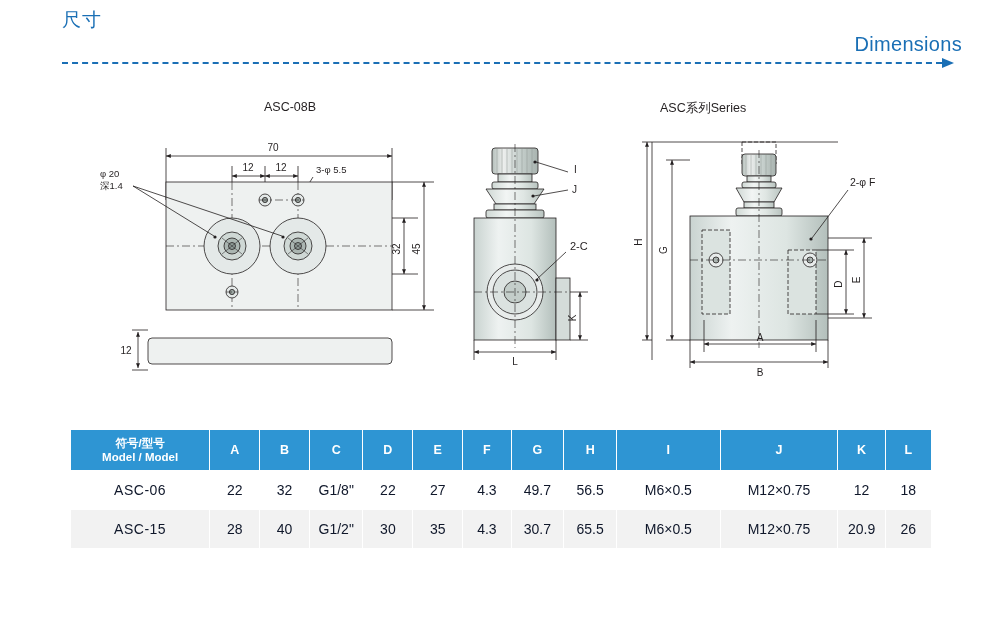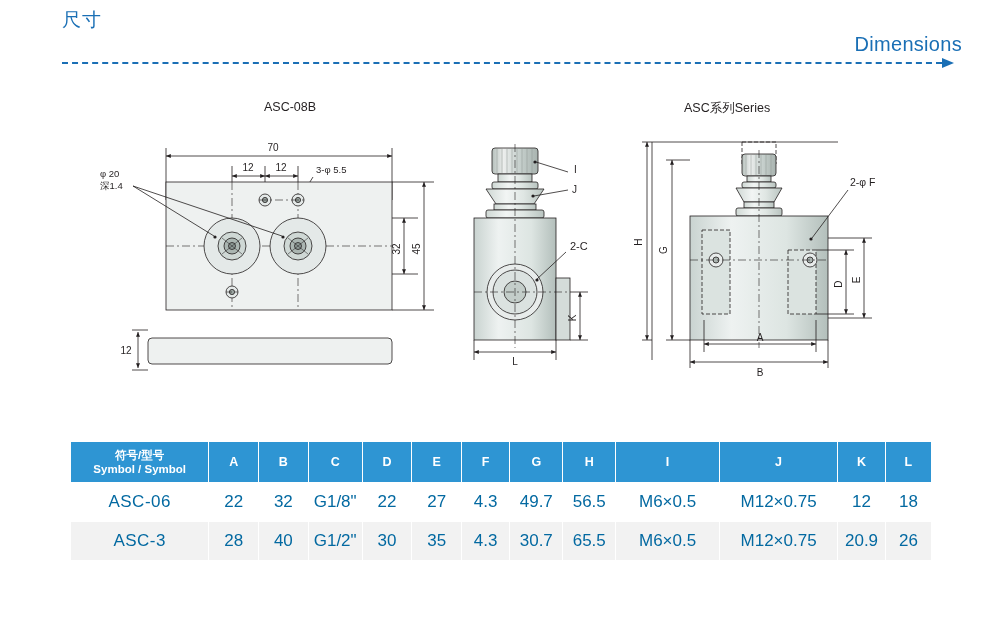--- a/index.html
+++ b/index.html
@@ -62,36 +62,36 @@
 
   
   .caption {
     position: absolute;
     font-size: 12.5px;
     color: #231f20;
     white-space: nowrap;
     margin-left: 28px;
   }
   #cap-left  { left: 236px; top: 100px; }
-  #cap-right { left: 656px; top: 100px; }
+  #cap-right { left: 632px; top: 100px; }
 
   
   .drawings {
     position: absolute;
     left: 0;
     top: 120px;
     width: 1000px;
     height: 285px;
   }
 
   
   .table-wrap {
     position: absolute;
     left: 70px;
-    top: 441px;
+    top: 429px;
     width: 862px;
   }
   table.spec {
     border-collapse: collapse;
     width: 862px;
     font-size: 12px;
   }
   table.spec thead th {
     background: #2e95d3;
     color: #ffffff;
@@ -106,22 +106,22 @@
   table.spec thead th.sym {
     font-size: 11.5px;
     padding: 0 4px;
     line-height: 14px;
   }
   table.spec tbody td {
     border: 1px solid #ffffff;
     height: 36px;
     text-align: center;
     vertical-align: middle;
-    color: #0369a1;
-    font-size: 17px;
+    color: #0f172a;
+    font-size: 14px;
   }
   table.spec tbody tr.odd td  { background: #ffffff; }
   table.spec tbody tr.even td { background: #f2f2f2; }
   table.spec tbody tr td:first-child { letter-spacing: 0.5px; }
 </style>
 </head>
 <body>
 
 <div class="page">
 
@@ -348,21 +348,21 @@
       <text x="760" y="256" text-anchor="middle" stroke="none" fill="#231f20">B</text>
     </g>
   </svg>
 
   <div class="table-wrap">
     <table class="spec">
       <thead>
         <tr>
           <th class="sym" style="width:140px">
             <div>符号/型号</div>
-            <div>Symbol / Symbol</div>
+            <div>Model / Model</div>
           </th>
           <th style="width:50px">A</th>
           <th style="width:50px">B</th>
           <th style="width:52px">C</th>
           <th style="width:50px">D</th>
           <th style="width:50px">E</th>
           <th style="width:48px">F</th>
           <th style="width:52px">G</th>
           <th style="width:52px">H</th>
           <th style="width:106px">I</th>
@@ -381,21 +381,21 @@
           <td>27</td>
           <td>4.3</td>
           <td>49.7</td>
           <td>56.5</td>
           <td>M6×0.5</td>
           <td>M12×0.75</td>
           <td>12</td>
           <td>18</td>
         </tr>
         <tr class="even">
-          <td>ASC-3</td>
+          <td>ASC-15</td>
           <td>28</td>
           <td>40</td>
           <td>G1/2"</td>
           <td>30</td>
           <td>35</td>
           <td>4.3</td>
           <td>30.7</td>
           <td>65.5</td>
           <td>M6×0.5</td>
           <td>M12×0.75</td>

